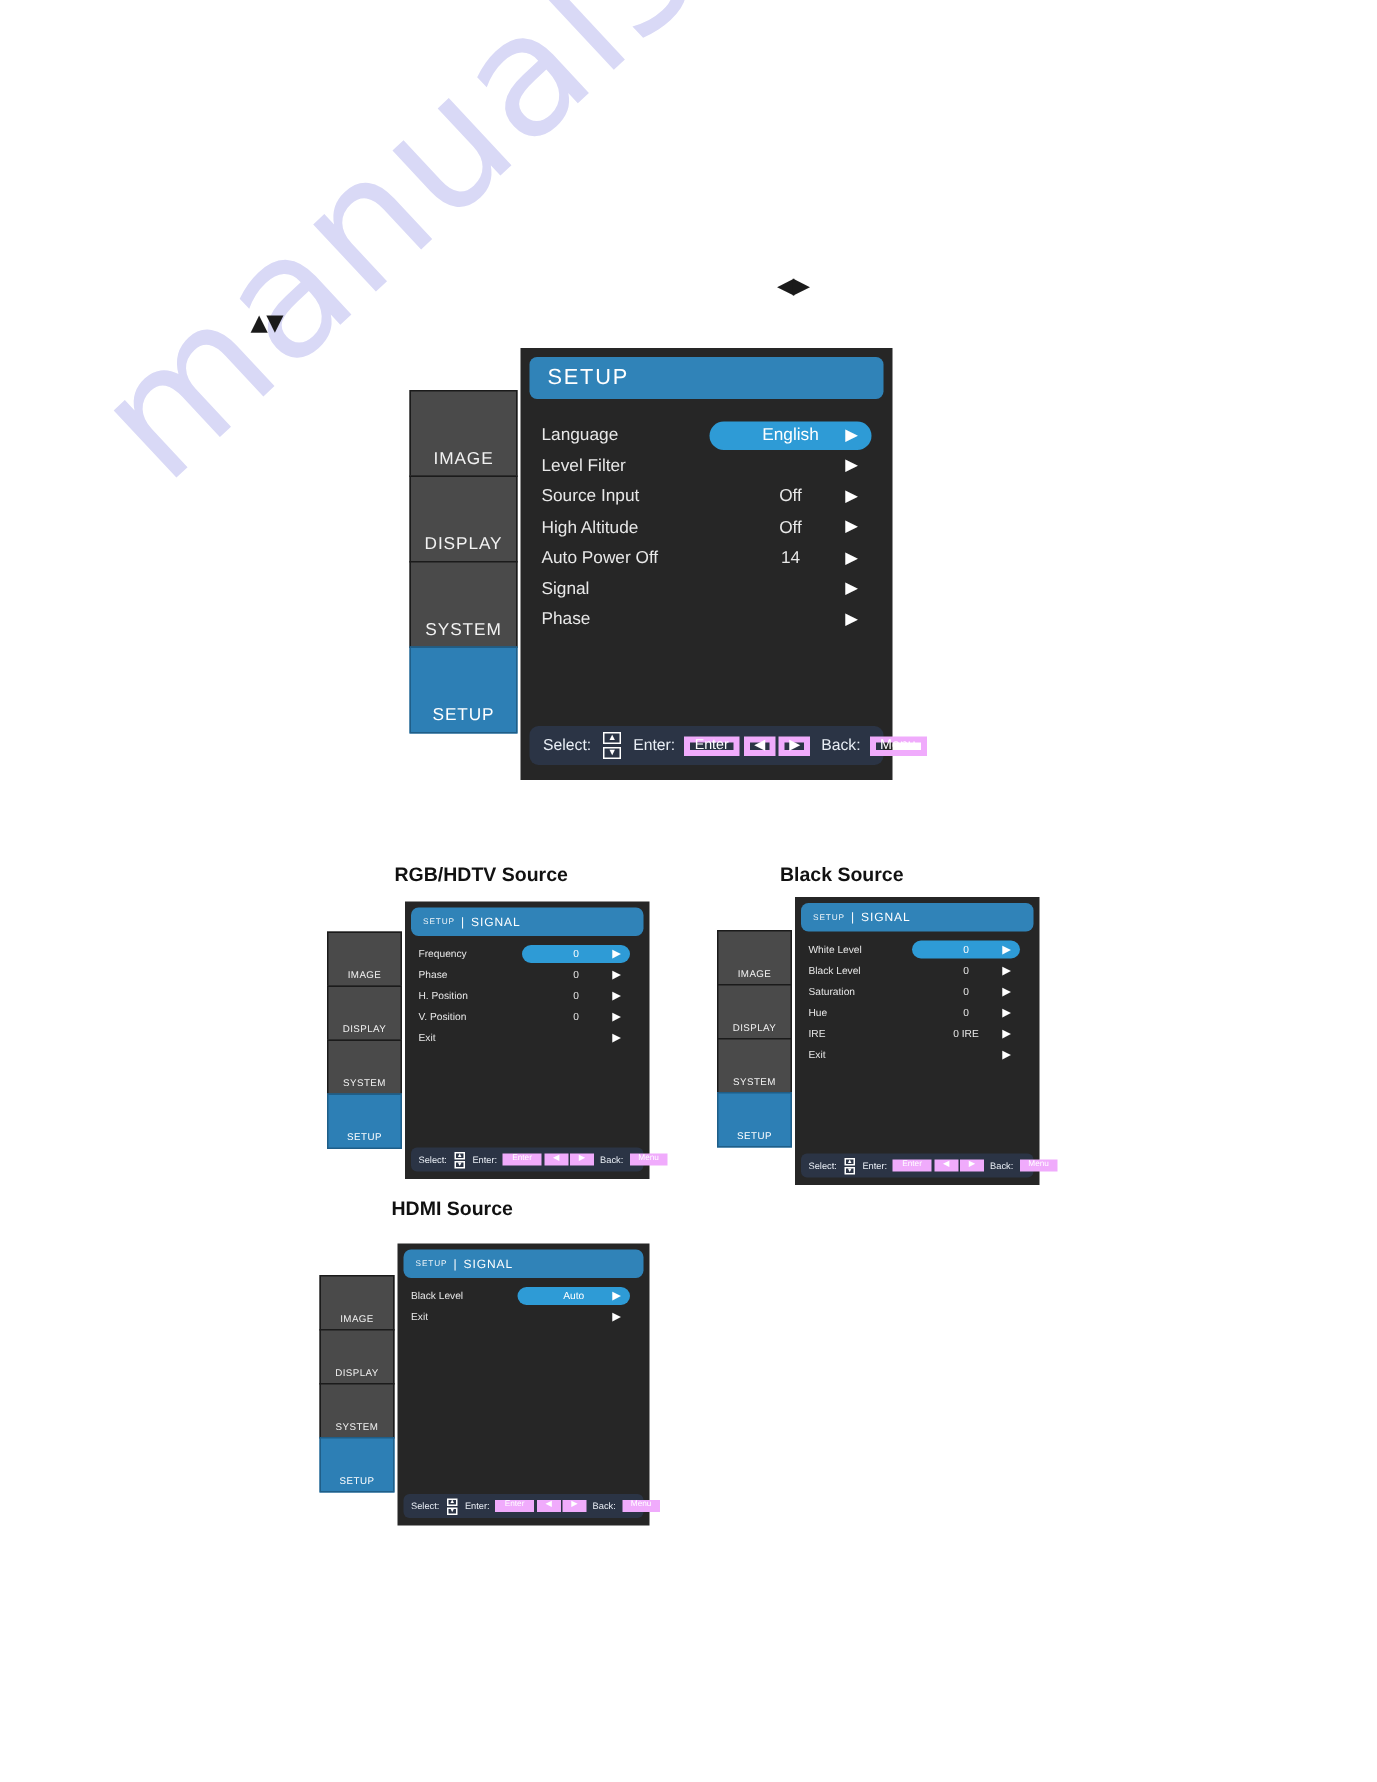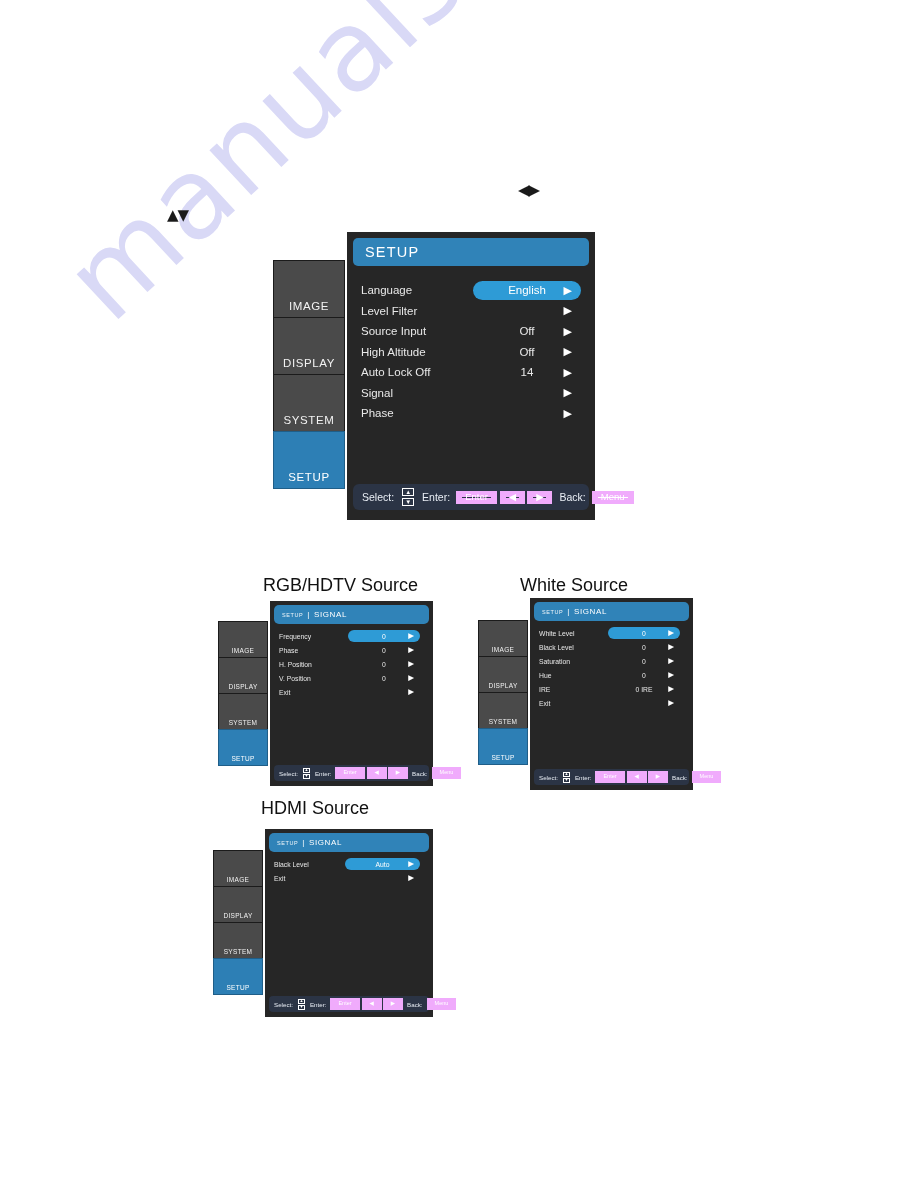--- a/index.html
+++ b/index.html
@@ -131,21 +131,21 @@
     position: absolute;
     background: #2b3445;
     border-radius: 6px;
     display: flex;
     align-items: center;
     box-sizing: border-box;
     color: #e9eef5;
   }
   .osd .footer .ftxt { white-space: nowrap; }
   .osd .footer .key {
-    border: 6px solid #f0abfc;
+    border: 4px solid #f0abfc;
     color: #ffffff;
     display: inline-flex;
     align-items: center;
     justify-content: center;
     box-sizing: border-box;
     line-height: 1;
   }
   .osd .footer .updown {
     display: inline-flex;
     flex-direction: column;
@@ -221,24 +221,25 @@
   #hdmi-menu .rows { top: 28px; }
   #hdmi-menu .row .valbox { left: 80px; width: 75px; }
   #hdmi-menu .row .valbox .value { width: 56px; }
   #hdmi-menu .row .arrow { right: 6px; }
   #hdmi-menu .footer { left: 4px; bottom: 5px; width: 160px; }
 
   
   .caption {
     position: absolute;
     color: #111111;
-    font-size: 18px;
+    font-size: 13px;
     font-family: "Liberation Sans", sans-serif;
     white-space: nowrap;
     z-index: 3;
+    font-weight: bold;
   }
   #cap-rgb { left: 263px; top: 575px; }
   #cap-video { left: 520px; top: 575px; }
   #cap-hdmi { left: 261px; top: 798px; }
 </style>
 </head>
 <body>
 
 <div class="watermark">manualshive.com</div>
 
@@ -287,21 +288,21 @@
         <span class="arrow">▶</span>
       </div>
       <div class="row">
         <span class="label">High Altitude</span>
         <span class="valbox">
             <span class="value">Off</span>
           </span>
         <span class="arrow">▶</span>
       </div>
       <div class="row">
-        <span class="label">Auto Lock Off</span>
+        <span class="label">Auto Power Off</span>
         <span class="valbox">
             <span class="value">14</span>
           </span>
         <span class="arrow">▶</span>
       </div>
       <div class="row">
         <span class="label">Signal</span>
         <span class="valbox">
             <span class="value"></span>
           </span>
@@ -325,21 +326,21 @@
       <span class="key" style="margin:0 3px 0 6px;">Enter</span>
       <span class="key" style="margin-right:2px;">◀</span>
       <span class="key" style="margin-right:7px;">▶</span>
       <span class="ftxt">Back:</span>
       <span class="key" style="margin-left:6px;">Menu</span>
     </div>
   </div>
 </div>
 
 <div class="caption" id="cap-rgb">RGB/HDTV Source</div>
-<div class="caption" id="cap-video">White Source</div>
+<div class="caption" id="cap-video">Black Source</div>
 <div class="caption" id="cap-hdmi">HDMI Source</div>
 
 <div class="osd small" id="rgb-menu">
   <div class="tabs">
     <div class="tab">
         <span>IMAGE</span>
       </div>
     <div class="tab">
         <span>DISPLAY</span>
       </div>

